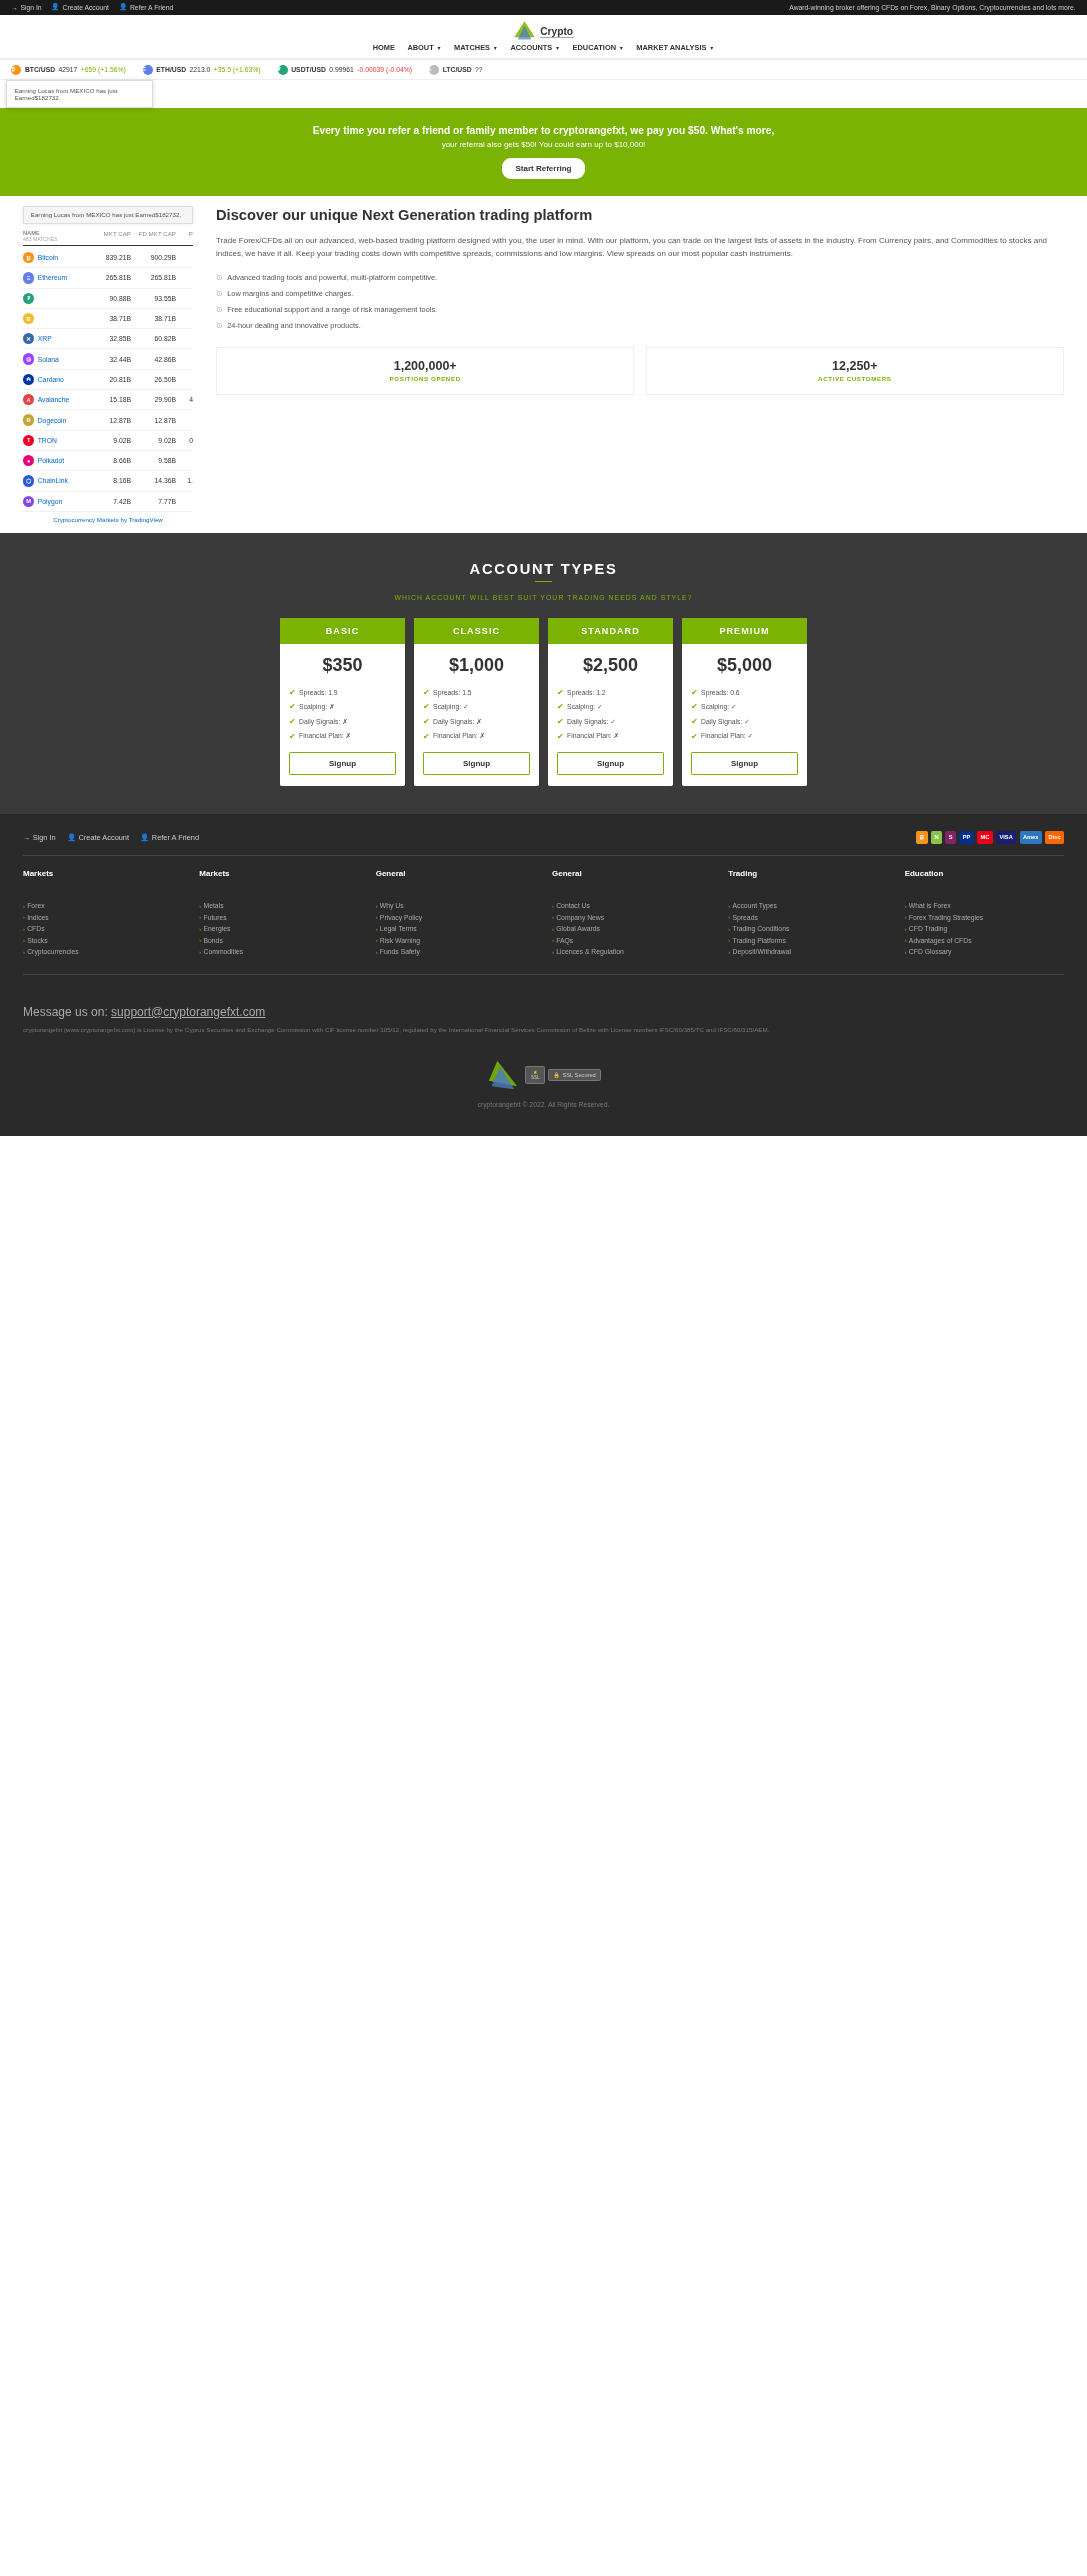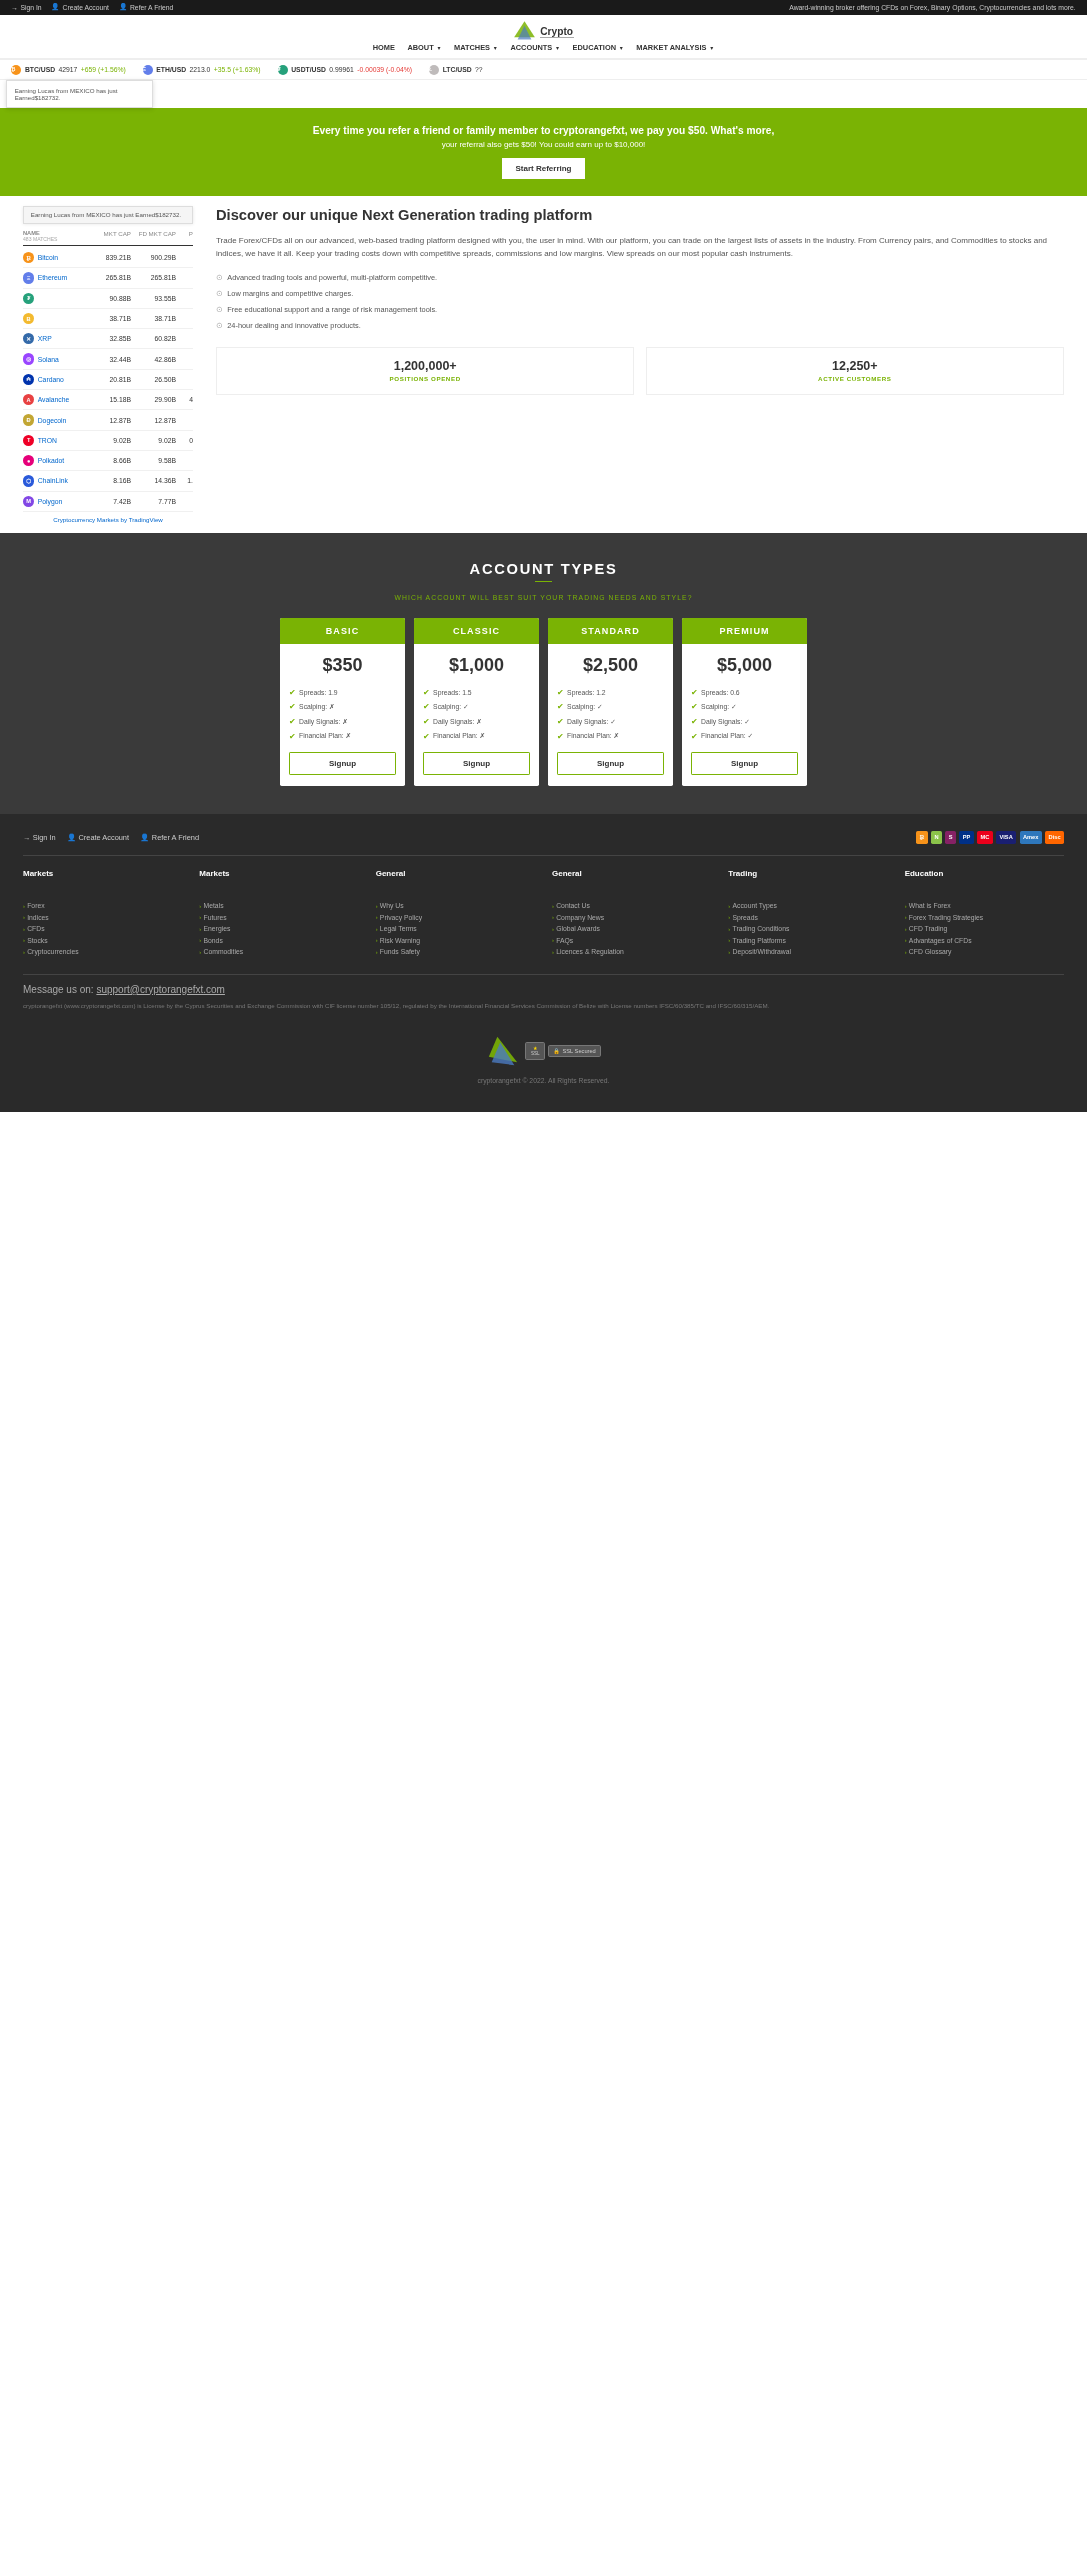--- a/index.html
+++ b/index.html
@@ -63,21 +63,21 @@
     .referral-banner h2 { font-size: 10.2px; font-weight: bold; margin-bottom: 4.5px; }
     .referral-banner p { font-size: 8px; margin-bottom: 9px; }
     .btn-refer {
       background: #fff;
       color: #333;
       border: none;
       padding: 5.7px 13.6px;
       font-size: 8px;
       font-weight: bold;
       cursor: pointer;
-      border-radius: 0;
+      border-radius: 9px;
       text-align: right;
     }
 
     
     .main-content {
       display: flex;
       padding: 10px 23px;
       gap: 23px;
       background: #fff;
     }
@@ -221,21 +221,21 @@
 
     .footer-cols { display: flex; gap: 17px; flex-wrap: wrap; }
     .footer-col { flex: 1; min-width: 68px; }
     .footer-col h4 { color: #fff; font-size: 8px; font-weight: bold; margin-bottom: 24px; }
     .footer-col ul { list-style: none; }
     .footer-col ul li { margin-bottom: 4.5px; }
     .footer-col ul li a { color: #aaa; text-decoration: none; font-size: 6.8px; display: flex; align-items: center; gap: 2.3px; }
     .chevron-right { font-size: 5.7px; color: #7ab304; }
 
     .footer-bottom { margin-top: 13.6px; border-top: 0.6px solid #444; padding-top: 9px; }
-    .footer-email { font-size: 10px; color: #aaa; margin-bottom: 6.8px; }
+    .footer-email { font-size: 12px; color: #aaa; margin-bottom: 6.8px; margin-top: 21px; }
     .footer-email a { color: #aaa; }
     .footer-legal { font-size: 6.2px; color: #777; line-height: 1.6; margin-bottom: 11.3px; }
 
     .footer-logo-section { text-align: center; padding: 11.3px; }
     .footer-logo-big { display: flex; align-items: center; justify-content: center; gap: 5.7px; margin-bottom: 8px; }
     .ssl-badge { display: flex; align-items: center; gap: 3.4px; }
     .badge-box { background: #555; border: 0.6px solid #777; border-radius: 1.7px; padding: 2.3px 4.5px; font-size: 5.7px; color: #ccc; }
     .footer-copyright { font-size: 6.8px; color: #777; text-align: center; margin-top: 9px; }
 
     

